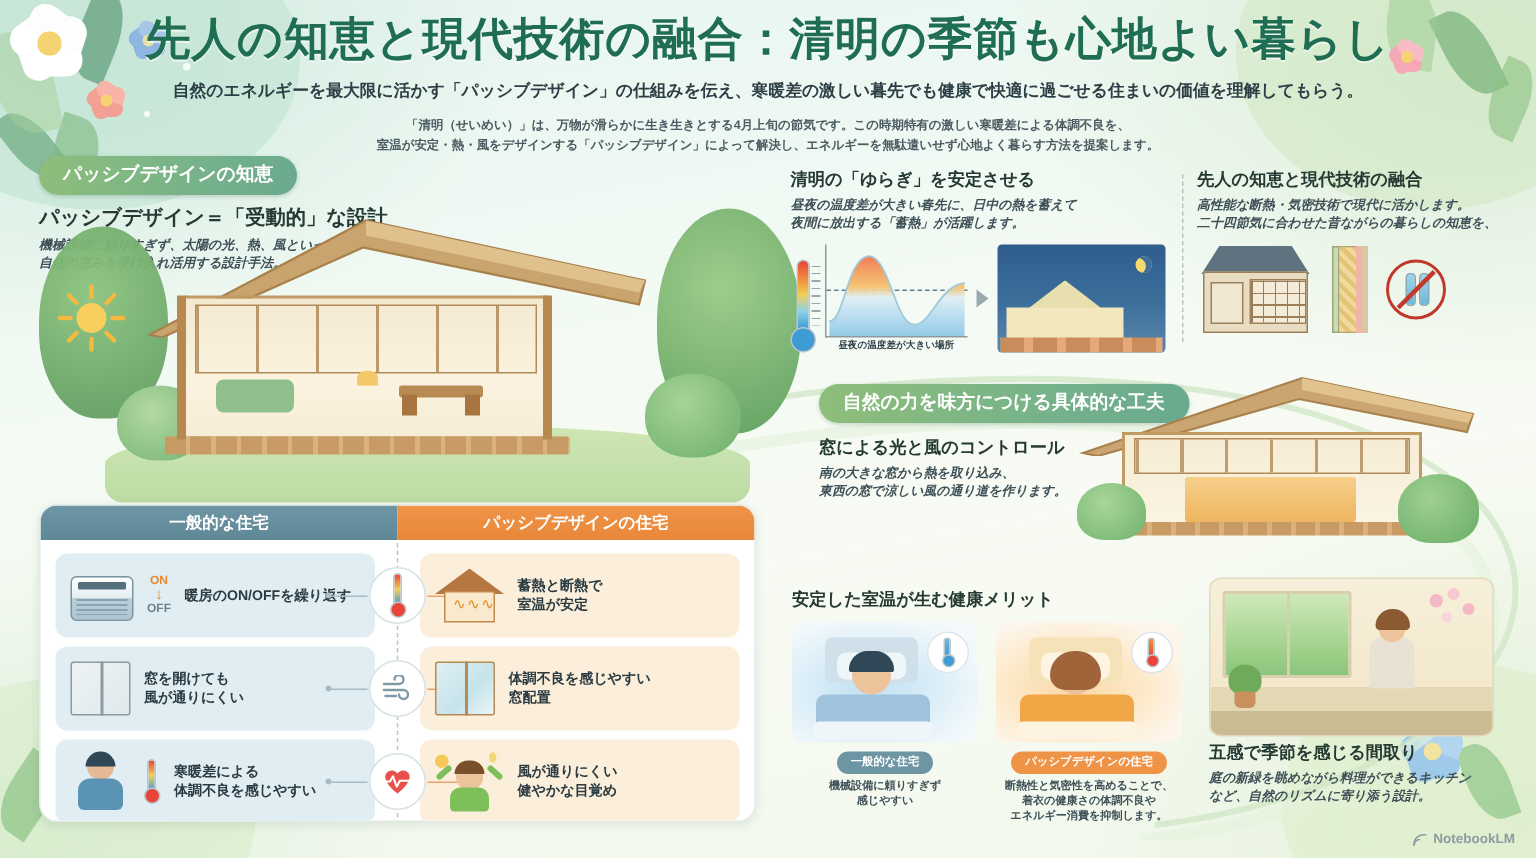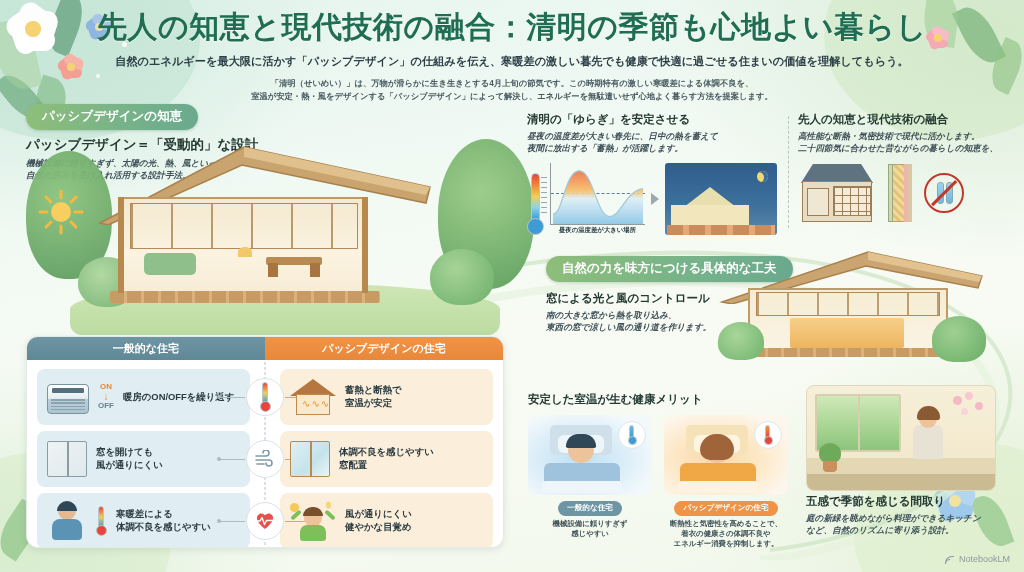--- a/index.html
+++ b/index.html
@@ -391,21 +391,21 @@
   .k-blossom { position: absolute; right: 6px; top: 4px; width: 40px; height: 34px; }
 
   #sec-gokan { position: absolute; left: 806px; top: 494px; width: 205px; }
 
   
   .swoosh { position: absolute; pointer-events: none; }
 
   .nb-logo {
     position: absolute; right: 14px; bottom: 8px;
     display: flex; align-items: center; gap: 4px;
-    font-size: 9px; color: #8d9aa0; font-weight: 400;
+    font-size: 9px; color: #8d9aa0; font-weight: 700;
   }
   .nb-logo .mark {
     width: 11px; height: 10px; position: relative;
   }
   .nb-logo .mark span {
     position: absolute; left: 1px; bottom: 0; border: 1.3px solid #8d9aa0;
     border-right: none; border-bottom: none; border-radius: 7px 0 0 0;
   }
 </style>
 </head>

